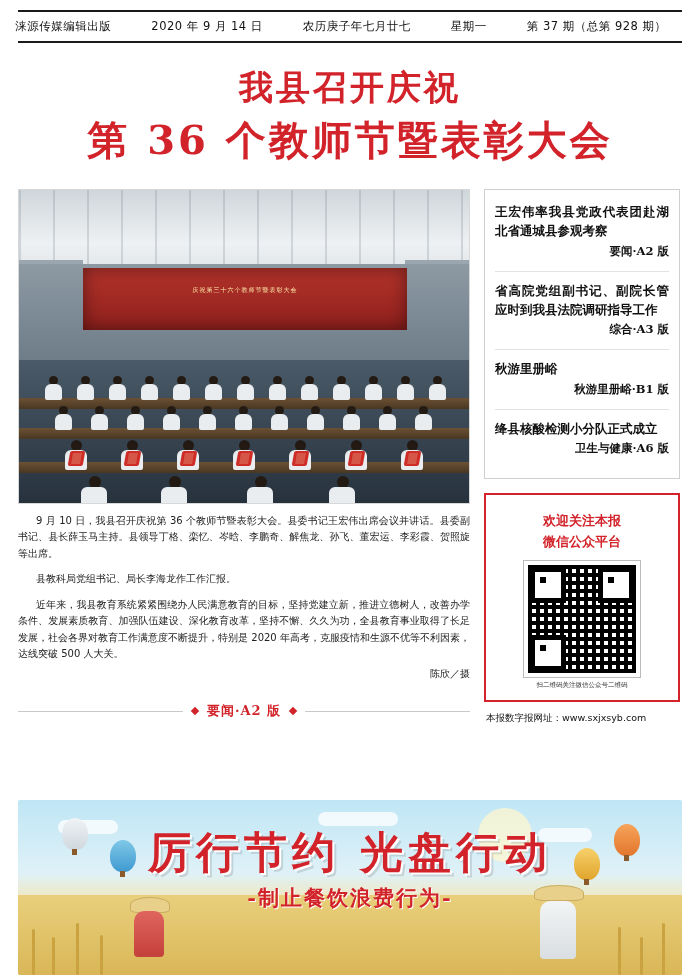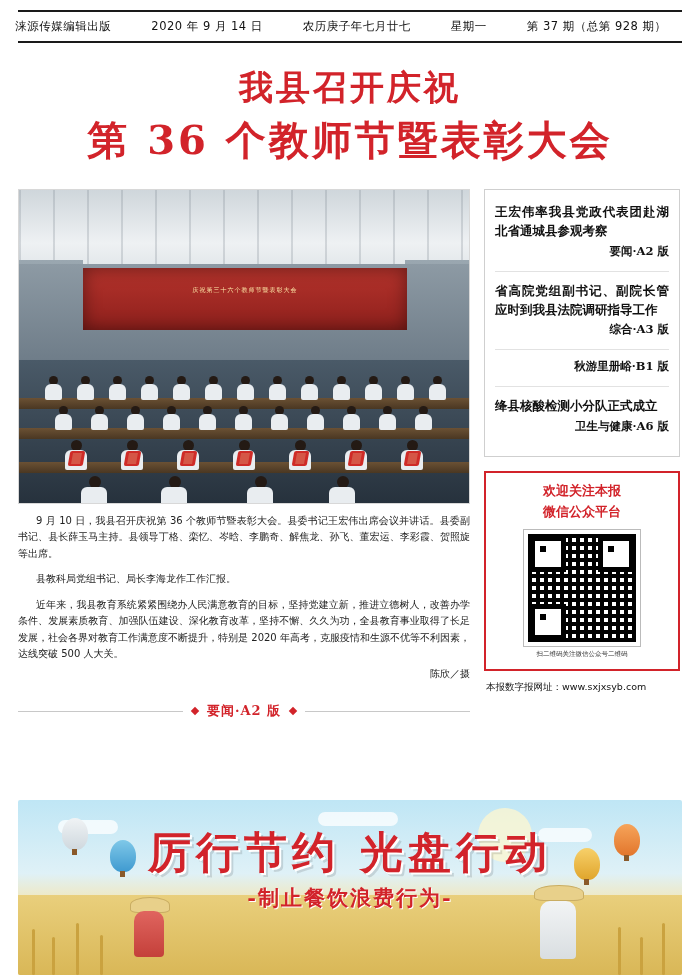--- a/index.html
+++ b/index.html
@@ -161,21 +161,21 @@
     font-family:"DejaVu Serif", serif;
   }
   .index-item{margin-bottom:12px;}
   .index-title{font-size:12.5px;line-height:1.55;color:#111;font-weight:bold;text-align:justify;}
   .index-meta{font-size:11.5px;color:#111;text-align:right;margin-top:3px;font-weight:bold;}
   .index-sep{height:1px;background:#e2e2e2;margin:9px 0;}
 
   .wechat-box{
     border:2px solid #d2232a;
     margin-top:14px;
-    padding:8px 8px 10px;
+    padding:16px 8px 10px;
     box-sizing:border-box;
     width:196px;
     text-align:center;
   }
   .wechat-title{color:#d2232a;font-size:13px;font-weight:bold;line-height:1.6;font-family:"DejaVu Serif",serif;}
   .qr{
     width:108px;height:108px;margin:8px auto 4px;
     background:
       repeating-linear-gradient(90deg,#000 0 4px,#fff 4px 8px),
       repeating-linear-gradient(0deg,#000 0 4px,#fff 4px 8px);
@@ -377,20 +377,21 @@
           <div class="index-title">王宏伟率我县党政代表团赴湖北省通城县参观考察</div>
           <div class="index-meta">要闻·A2 版</div>
         </div>
         <div class="index-sep"></div>
         <div class="index-item">
           <div class="index-title">省高院党组副书记、副院长管应时到我县法院调研指导工作</div>
           <div class="index-meta">综合·A3 版</div>
         </div>
         <div class="index-sep"></div>
         <div class="index-item">
+          <div class="index-title">秋游里册峪</div>
           <div class="index-meta">秋游里册峪·B1 版</div>
         </div>
         <div class="index-sep"></div>
         <div class="index-item">
           <div class="index-title">绛县核酸检测小分队正式成立</div>
           <div class="index-meta">卫生与健康·A6 版</div>
         </div>
       </div>
 
       <div class="wechat-box">

